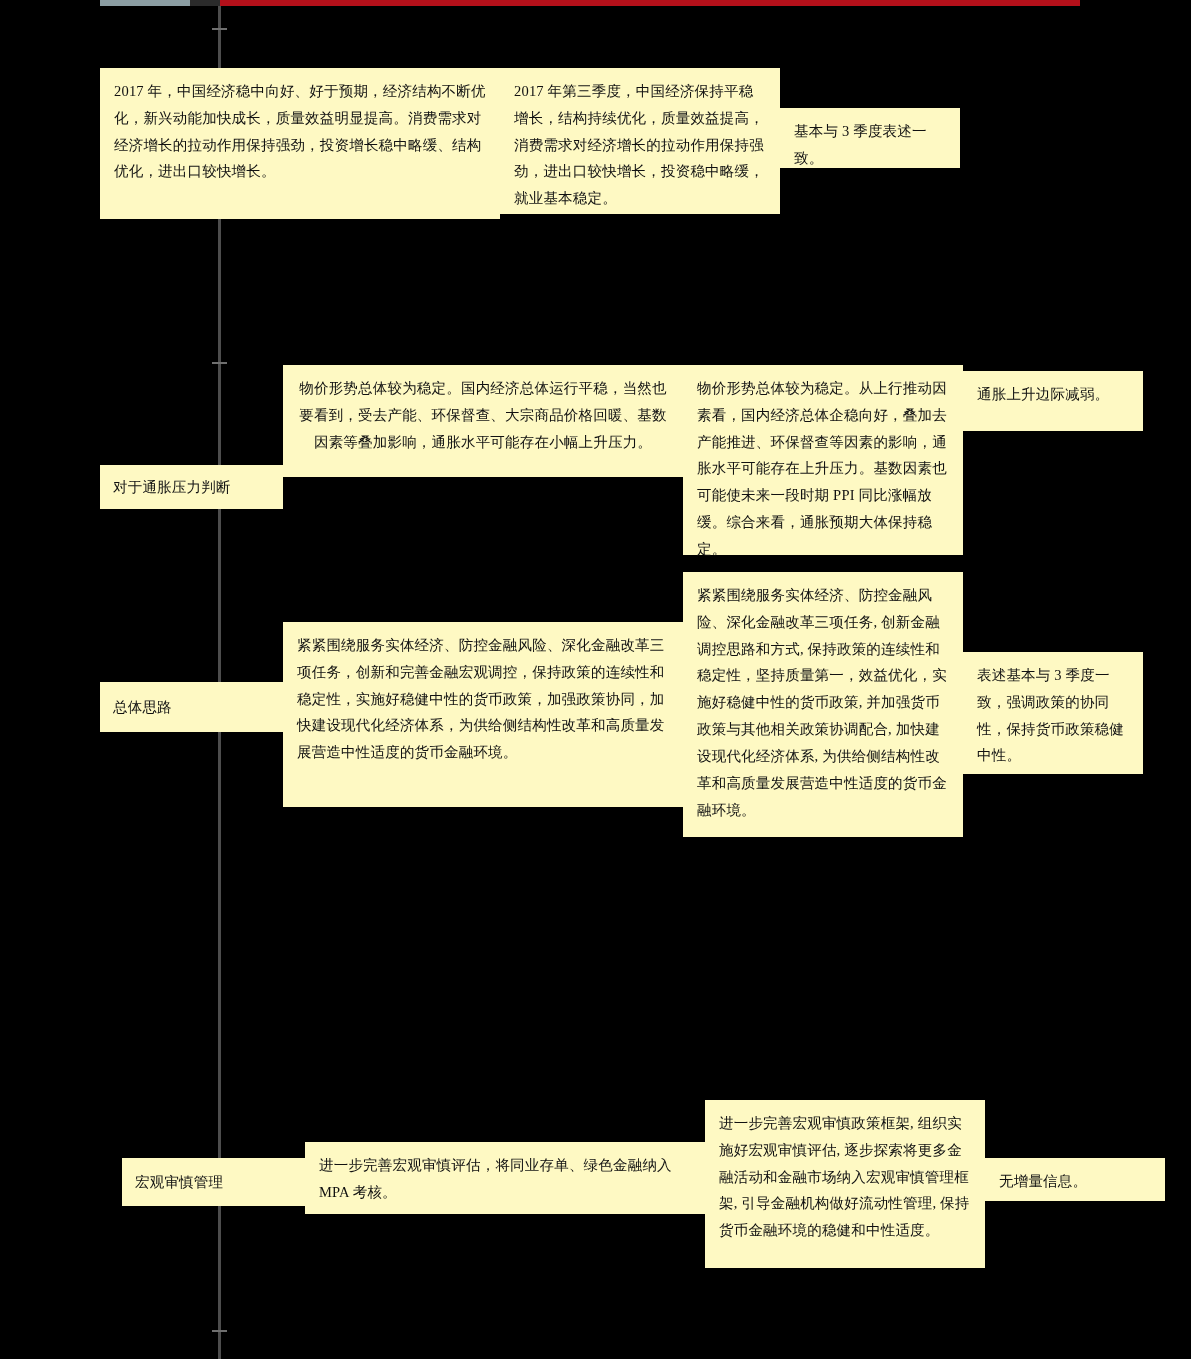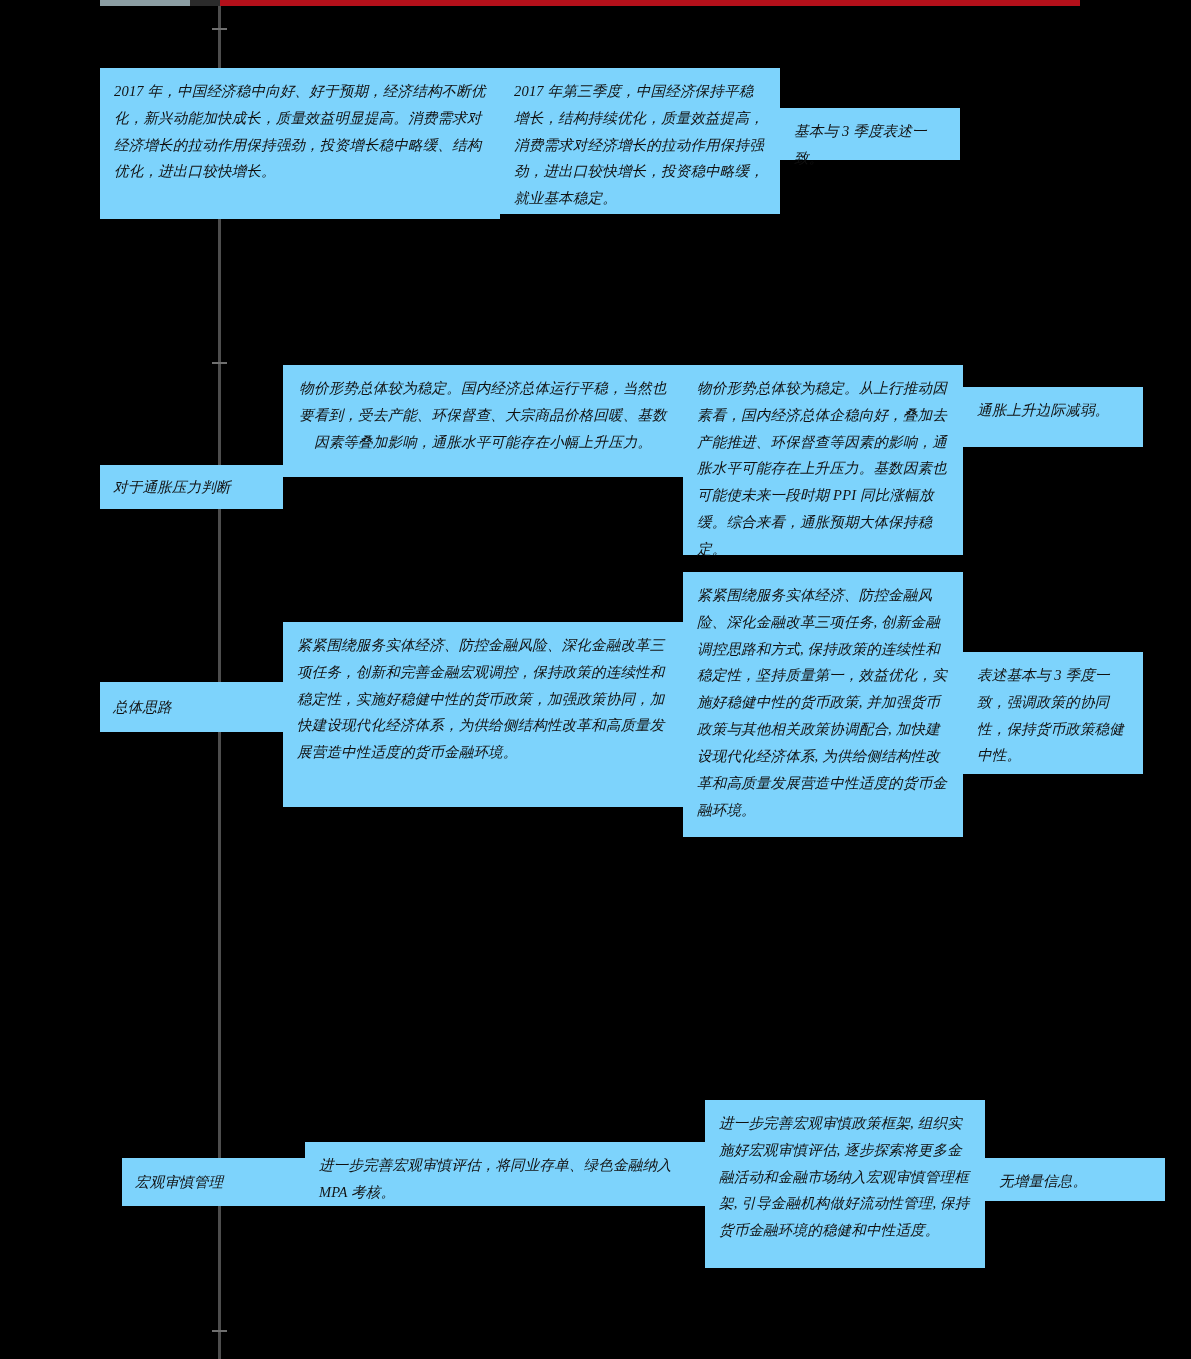--- a/index.html
+++ b/index.html
@@ -50,28 +50,27 @@
     background: #6f6f6f;
   }
 
   
   .row {
     position: absolute;
     display: flex;
     align-items: stretch;
   }
   .cell {
-    background: #7dd3fc;
+    background: #fef9c3;
     box-sizing: border-box;
     padding: 10px 14px;
     font-size: 14.5px;
     line-height: 1.85;
     letter-spacing: 0.2px;
     color: #111;
-    font-style: italic;
   }
   .cell.label {
     width: 183px;
     display: flex;
     align-items: center;
     padding-left: 13px;
   }
   .cell.col2 { width: 400px; }
   .cell.col3 { width: 280px; }
   .cell.col4 {
@@ -87,34 +86,34 @@
   #row-inflation { left: 100px; top: 365px; }
 
   #row-strategy { left: 100px; top: 572px; }
 
   #row-macropru { left: 100px; top: 1100px; }
 
   
   .h-lab-eco  { height: 80px; margin-top: 47px; }
   .h-c2-eco   { height: 151px; }
   .h-c3-eco   { height: 146px; }
-  .h-c4-eco   { height: 52px; margin-top: 40px; }
+  .h-c4-eco   { height: 60px; margin-top: 40px; }
 
   .h-lab-inf  { height: 44px; margin-top: 100px; }
   .h-c2-inf   { height: 112px; margin-top: 0px; text-align: center; }
   .h-c3-inf   { height: 190px; }
-  .h-c4-inf   { height: 60px; margin-top: 22px; }
+  .h-c4-inf   { height: 60px; margin-top: 6px; }
 
   .h-lab-str  { height: 50px; margin-top: 110px; }
   .h-c2-str   { height: 185px; margin-top: 50px; }
   .h-c3-str   { height: 265px; }
   .h-c4-str   { height: 122px; margin-top: 80px; }
 
   .h-lab-mac  { height: 48px; margin-top: 58px; margin-left: 22px; }
-  .h-c2-mac   { height: 64px; margin-top: 42px; }
+  .h-c2-mac   { height: 72px; margin-top: 42px; }
   .h-c3-mac   { height: 168px; }
   .h-c4-mac   { height: 43px; margin-top: 58px; }
 
   .txt { white-space: normal; }
 </style>
 </head>
 <body>
 
 <div class="top-strip">
   <div class="seg seg-grey"></div>

